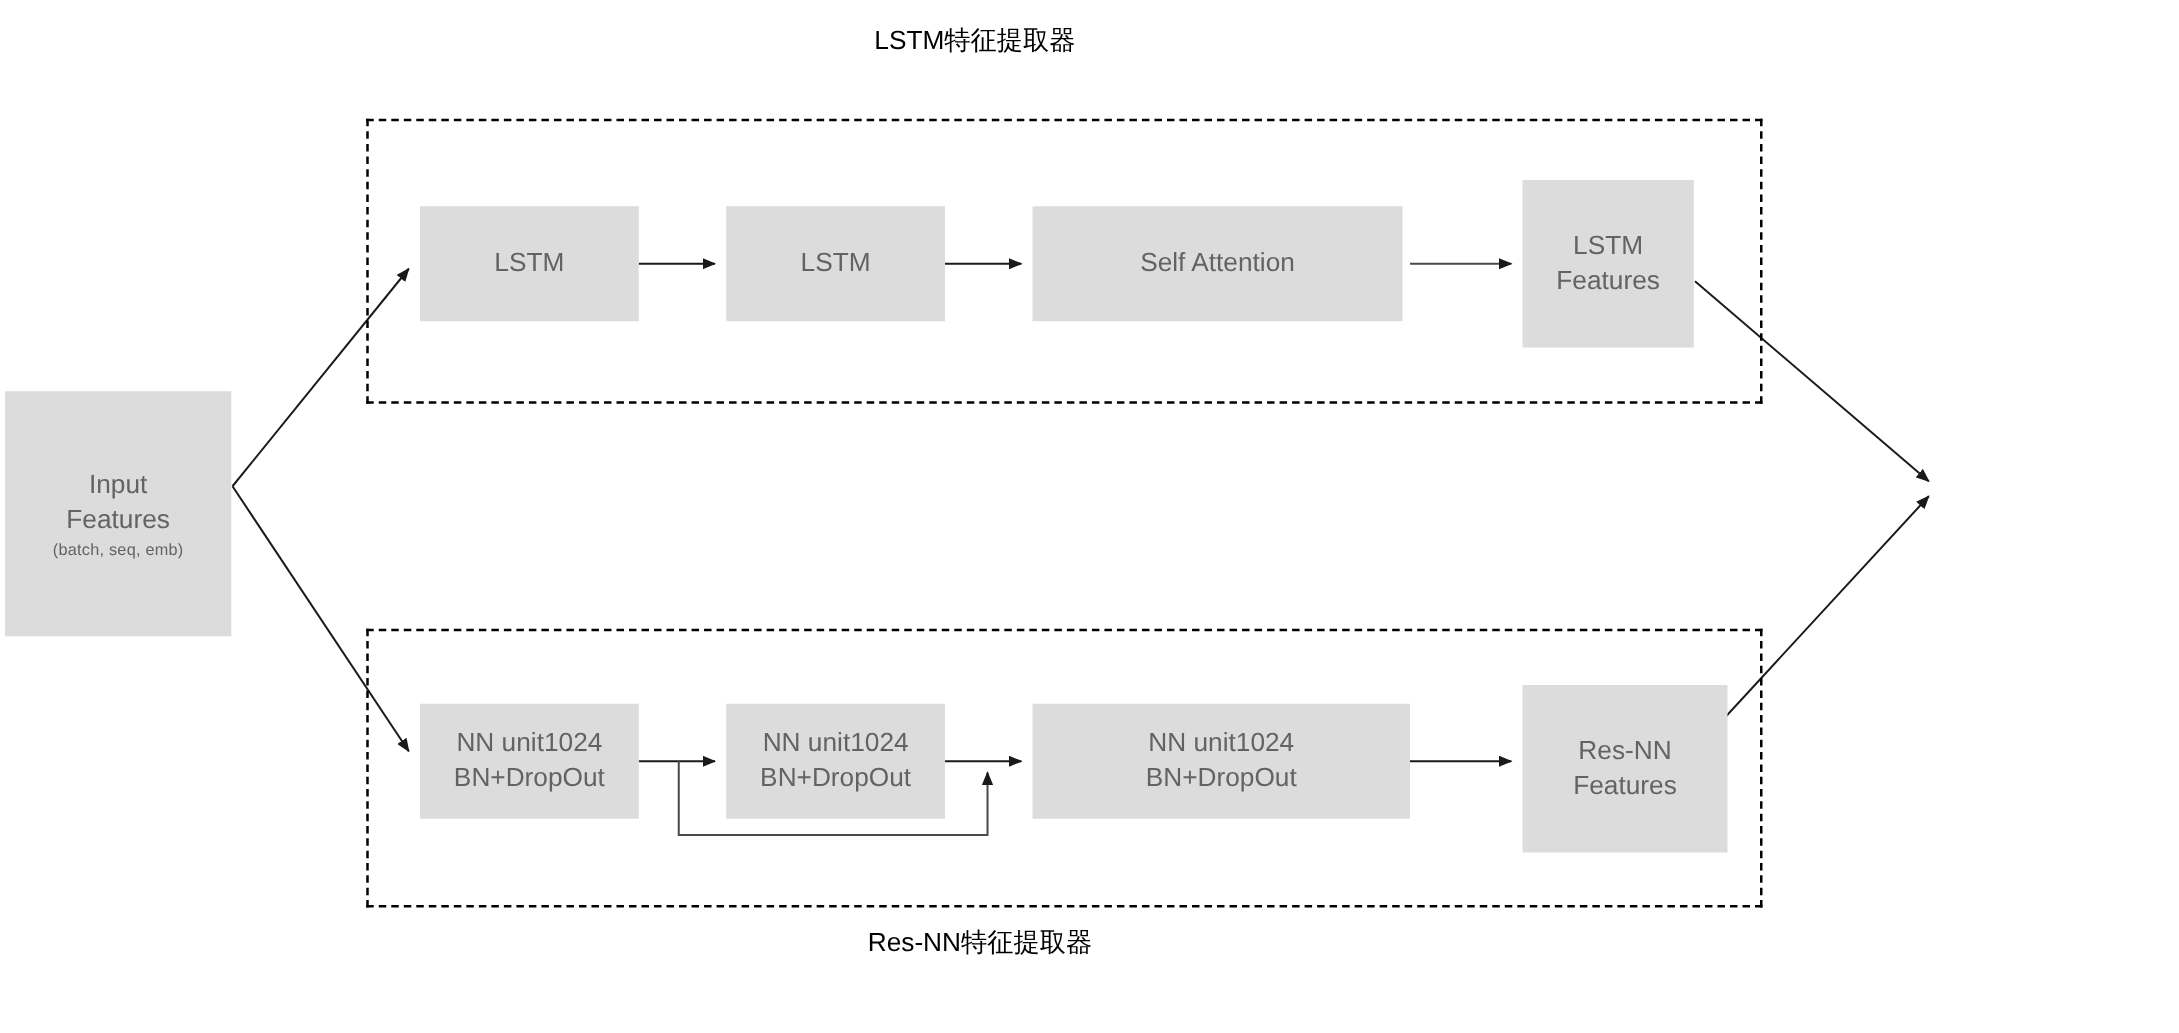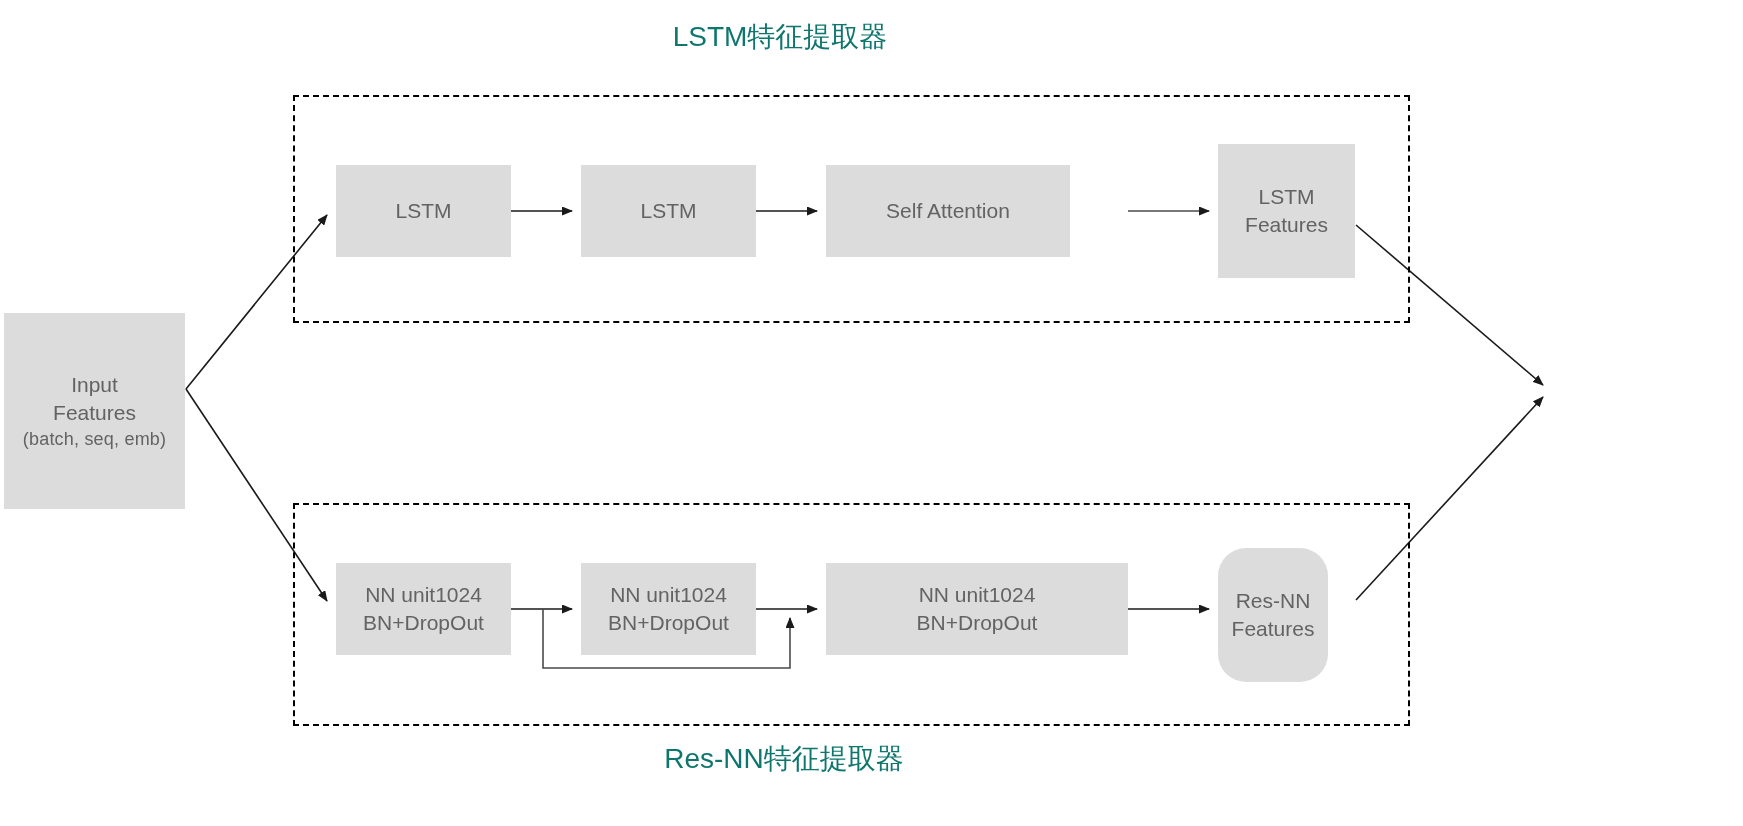--- a/index.html
+++ b/index.html
@@ -33,54 +33,54 @@
     flex-direction: column;
     align-items: center;
     justify-content: center;
     text-align: center;
     font-size: 21px;
     line-height: 1.35;
     box-sizing: border-box;
   }
   .node .l2 { display: block; }
   .node .sub {
-    font-size: 18px;
+    font-size: 13px;
     letter-spacing: .2px;
   }
   .group-title {
     position: absolute;
-    color: #0f766e;
-    font-size: 28px;
+    color: #000000;
+    font-size: 21px;
     white-space: nowrap;
     text-align: center;
     font-weight: 400;
   }
   .dash-group {
     position: absolute;
     border: 2px dashed #000000;
     box-sizing: border-box;
     background: transparent;
   }
   
   #grp-lstm      { left: 293px;  top: 95px;  width: 1117px; height: 228px; }
   #grp-resnn     { left: 293px;  top: 503px; width: 1117px; height: 223px; }
 
   #title-lstm    { left: 530px;  top: 18px;  width: 500px; }
   #title-resnn   { left: 534px;  top: 740px; width: 500px; }
 
   #node-input    { left: 4px;    top: 313px; width: 181px; height: 196px; }
   #node-lstm1    { left: 336px;  top: 165px; width: 175px; height: 92px; }
   #node-lstm2    { left: 581px;  top: 165px; width: 175px; height: 92px; }
-  #node-attn     { left: 826px;  top: 165px; width: 244px; height: 92px; }
+  #node-attn     { left: 826px;  top: 165px; width: 296px; height: 92px; }
   #node-lstmfeat { left: 1218px; top: 144px; width: 137px; height: 134px; }
 
   #node-nn1      { left: 336px;  top: 563px; width: 175px; height: 92px; }
   #node-nn2      { left: 581px;  top: 563px; width: 175px; height: 92px; }
   #node-nn3      { left: 826px;  top: 563px; width: 302px; height: 92px; }
-  #node-resfeat  { left: 1218px; top: 548px; width: 110px; height: 134px; border-radius: 28px; }
+  #node-resfeat  { left: 1218px; top: 548px; width: 164px; height: 134px; }
 
   #node-concat   { left: 1552px; top: 313px; width: 180px; height: 152px; }
 </style>
 </head>
 <body>
 
 <div id="canvas">
 
   <svg class="wires" viewBox="0 0 1743 826" xmlns="http://www.w3.org/2000/svg">
     <defs>

